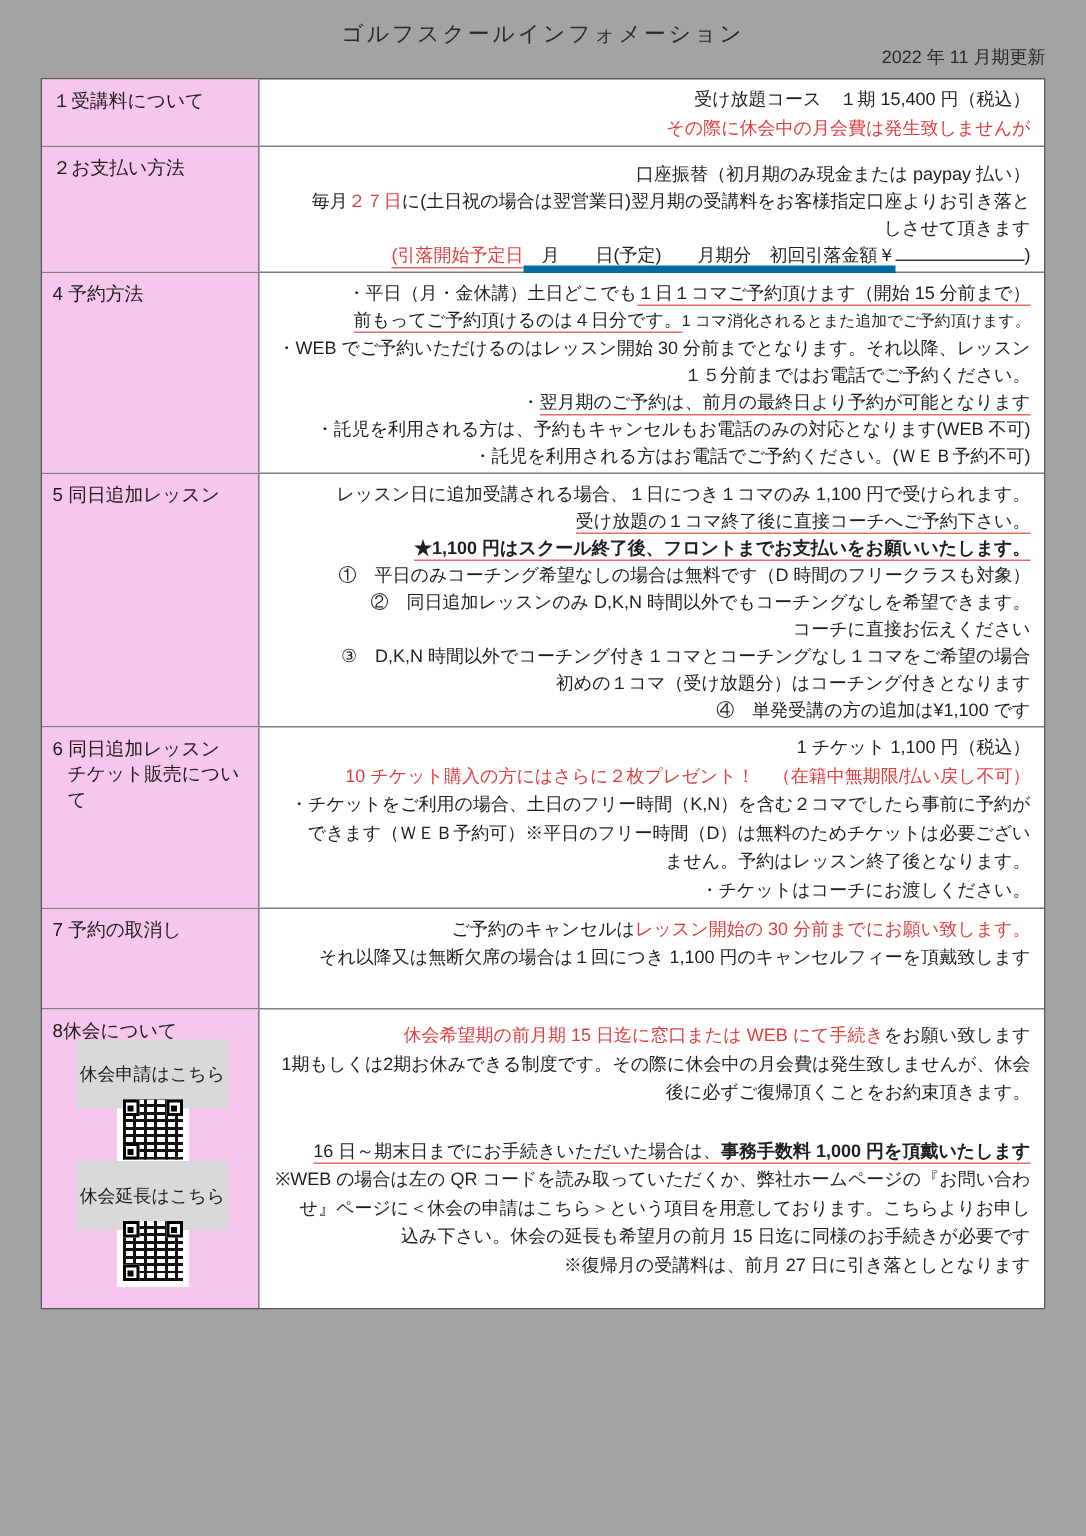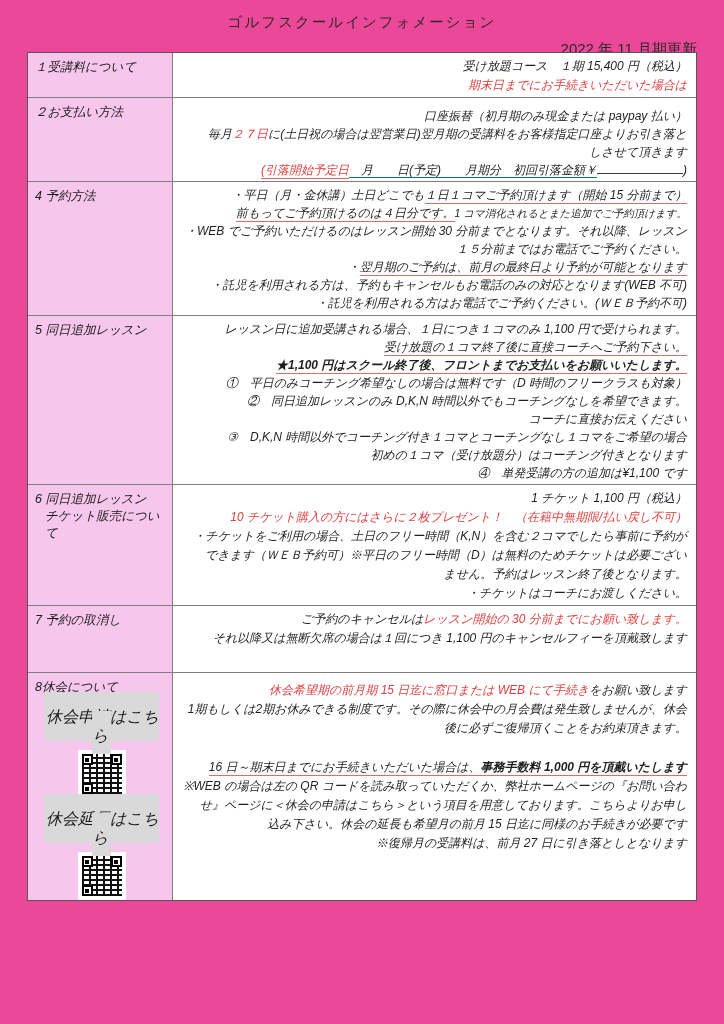--- a/index.html
+++ b/index.html
@@ -3,36 +3,36 @@
 <meta charset="utf-8">
 <style>
   * { margin:0; padding:0; box-sizing:border-box; }
   html,body { width:724px; height:1024px; }
   body {
     background:#ffffff;
     font-family:"Liberation Sans", sans-serif;
     color:#1f1f1f;
     position:relative;
   }
-  .sheet { position:absolute; inset:0; background:#ec4899; }
+  .sheet { position:absolute; inset:0; background:#a3a3a3; }
 
   .page-title {
     position:absolute; top:13px; left:0; right:0;
     text-align:center; font-size:14.5px; letter-spacing:2px; color:#2a2a2a;
   }
   .updated {
-    position:absolute; top:40px; right:27px;
-    font-size:15px; color:#2a2a2a;
+    position:absolute; top:30px; right:27px;
+    font-size:12px; color:#2a2a2a;
   }
 
   .info-table {
     position:absolute; top:52px; left:27px; width:670px;
     border:1px solid #565656; background:#fff;
   }
-  .row { display:flex; border-bottom:1px solid #7e7e7e;font-style:italic; }
+  .row { display:flex; border-bottom:1px solid #7e7e7e; }
   .row:last-child { border-bottom:none; }
   .label-cell {
     flex:0 0 145px; width:145px;
     background:#f7c6ec;
     border-right:1px solid #7e7e7e;
     padding:6px 4px 0 7px;
     font-size:12.5px; line-height:17px; color:#1c1c1c;
   }
   .content-cell {
     flex:1; padding:4px 9px 2px 9px;
@@ -42,21 +42,21 @@
   
   .h1{min-height:42px} .h2{min-height:80px} .h3{min-height:43px}
   .h4{min-height:134px} .h5{min-height:166px} .h6{min-height:107px}
   .h7{min-height:67px} .h8{min-height:199px}
 
   .lh18 { line-height:18px; }
 
   .red { color:#e03e3e; }
   .bold { font-weight:bold; }
   .u-red { border-bottom:1.5px solid #e46a6a; padding-bottom:0.5px; }
-  .u-dark { border-bottom:1px solid #0369a1; }
+  .u-dark { border-bottom:5px solid #0369a1; }
   .small-note { font-size:10.5px; }
 
   .hang { padding-left:12px; text-indent:-12px; }
   .hang30 { padding-left:26px; text-indent:-26px; }
   .indent6 { padding-left:8px; }
   .indent30 { padding-left:26px; }
   .label2 { padding-left:10px; }
 
   .pt-mid { padding-top:9px;margin-left:16px; }
   .pt-big { padding-top:15px; }
@@ -65,21 +65,21 @@
   .mt20 { margin-top:20px; }
   .mt4  { margin-top:4px; }
 
   .blank-line {
     display:inline-block; width:86px; height:11px;
     border-bottom:1px solid #3a3a3a; vertical-align:baseline;
   }
 
   
   .qr-label { text-align:center; margin-top:12px; text-indent:0; }
-  .qr-label span { background:#d9d9d9; padding:16px 2px; font-size:16px; }
+  .qr-label span { background:#d9d9d9; padding:16px 2px; font-size:12px; }
   .qr-wrap {
     margin:4px auto 0; width:48px; height:48px;
     background:#fff; padding:4px;
   }
   .qr {
     position:relative; width:40px; height:40px; background-color:#fff;
     background-image:
       repeating-linear-gradient(0deg, #111 0 2px, transparent 2px 5px),
       repeating-linear-gradient(90deg, #111 0 2px, transparent 2px 7px);
   }
@@ -99,21 +99,21 @@
   <div class="updated">2022 年 11 月期更新</div>
 
   <div class="info-table">
 
     <div class="row h1">
       <div class="label-cell">
         <span>１受講料について</span>
       </div>
       <div class="content-cell">
         <div>受け放題コース　１期 15,400 円（税込）</div>
-        <div class="red">期末日までにお手続きいただいた場合は</div>
+        <div class="red">その際に休会中の月会費は発生致しませんが</div>
       </div>
     </div>
 
     <div class="row h2">
       <div class="label-cell">
         <span>２お支払い方法</span>
       </div>
       <div class="content-cell lh18 pt-mid">
         <div>口座振替（初月期のみ現金または paypay 払い）</div>
         <div>

